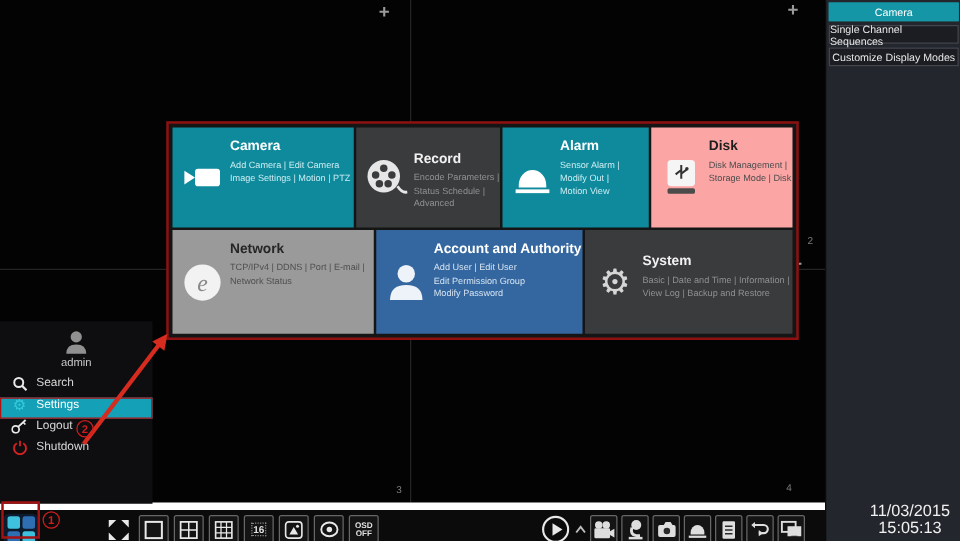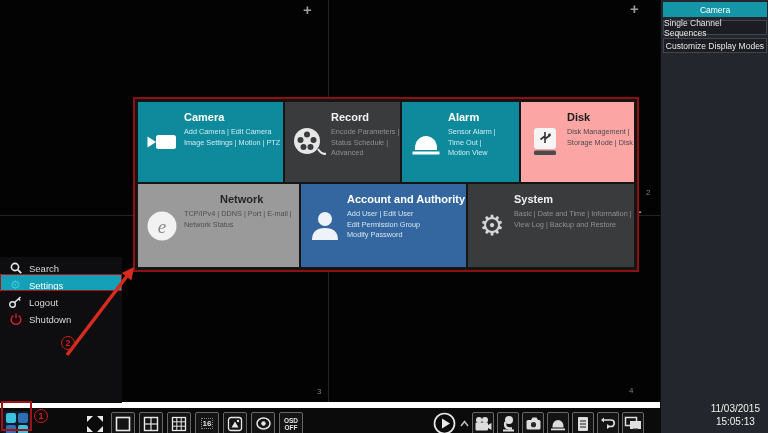--- a/index.html
+++ b/index.html
@@ -10,21 +10,21 @@
   .main-area { position:absolute; left:0; top:0; width:660px; height:433px; background:#030303; }
   .vline { position:absolute; left:328px; top:0; width:1px; height:402px; background:#242424; }
   .hline { position:absolute; left:0; top:215px; width:660px; height:1px; background:#242424; }
   .plus { position:absolute; color:#9a9a9a; font-size:15px; font-weight:bold; line-height:14px; cursor:pointer; }
   .chnum { position:absolute; color:#7d7d7d; font-size:8px; }
 
   
   .right-panel { position:absolute; left:660px; top:0; width:108px; height:433px; background:#23262c; border-left:1px solid #0a0a0a; }
   .rp-btn { position:absolute; left:2px; width:104px; height:15px; background:#1b1d22; border:1px solid #43464c; color:#e8e8e8; font-size:8.5px; display:flex; align-items:center; justify-content:center; cursor:pointer; }
   .rp-btn.active { background:#1496a6; border-color:#1496a6; color:#fff; }
-  .datetime { position:absolute; right:8px; bottom:5px; text-align:center; color:#f0f0f0; font-size:10px; line-height:13px; }
+  .datetime { position:absolute; right:8px; bottom:5px; text-align:center; color:#f0f0f0; font-size:13px; line-height:13px; }
 
   
   .toolbar { position:absolute; left:0; top:402px; width:660px; height:31px; background:#0b0b0c; border-top:6px solid #ffffff; }
   .start-btn { position:absolute; left:3px; top:3px; width:27px; height:26px; border-radius:4px; background:#0c1c2e; display:grid; grid-template-columns:10px 10px; grid-template-rows:10px 10px; gap:2px; place-content:center; cursor:pointer; }
   .start-btn i { border-radius:2px; }
   .sq-a { background:#3fc0dd; } .sq-b { background:#2e6fb4; }
   .tb-left { position:absolute; left:83px; top:4px; display:flex; gap:4px; align-items:center; }
   .tb-right { position:absolute; left:432px; top:4px; display:flex; gap:3px; align-items:center; }
   .tb-box { width:24px; height:23px; background:#141414; border:1px solid #676767; border-radius:2px; display:flex; align-items:center; justify-content:center; cursor:pointer; flex:none; }
   .tb-right .tb-box { width:22px; }
@@ -34,31 +34,31 @@
 
   
   .settings-panel { position:absolute; left:133px; top:97px; width:506px; height:175px; background:#151515; border:2px solid #8f1010; padding:3px; }
   .tile-row { display:flex; gap:2px; margin-bottom:2px; }
   .tile { position:relative; height:80px; padding:9px 4px 0 46px; cursor:pointer; overflow:hidden; }
   .tile-row.r2 .tile { height:83px; }
   .ticon { position:absolute; left:6px; top:50%; transform:translateY(-50%); width:36px; display:flex; justify-content:center; }
   .ttitle { font-size:11px; font-weight:bold; white-space:nowrap; margin-bottom:4px; }
   .tline { font-size:7.3px; line-height:10.5px; white-space:nowrap; }
   .t-teal { background:#0f8a9c; } .t-teal .ttitle { color:#fff; } .t-teal .tline { color:#c9ecf1; }
-  .t-dark { background:#3a3b3d; } .t-dark .ttitle { color:#f2f2f2; } .t-dark .tline { color:#8f9092; }
+  .t-dark { background:#3a3b3d; } .t-dark .ttitle { color:#f2f2f2;margin-top:10px; } .t-dark .tline { color:#8f9092; }
   .t-light { background:#fca5a5; } .t-light .ttitle { color:#1d1d1d; } .t-light .tline { color:#4c4c4c; }
-  .t-gray { background:#9a9a9a; } .t-gray .ttitle { color:#262626;margin-left:36px; } .t-gray .tline { color:#4f4f4f; }
+  .t-gray { background:#9a9a9a; } .t-gray .ttitle { color:#262626; } .t-gray .tline { color:#4f4f4f; }
   .t-blue { background:#34679f; } .t-blue .ttitle { color:#fff; } .t-blue .tline { color:#d5e3f2; }
   .gear-glyph { font-size:28px; color:#d6d6d6; line-height:28px; }
 
   
   .user-menu { position:absolute; left:0; top:257px; width:122px; height:146px; background:#0e0e10; }
   .avatar-block { height:44px; display:flex; flex-direction:column; align-items:center; justify-content:center; gap:1px; }
   .avatar-name { color:#c9c9c9; font-size:9px; }
-  .menu-item { height:17px; display:flex; align-items:flex-end; gap:7px; padding-left:9px; color:#d8d8d8; font-size:9.5px; cursor:pointer; }
+  .menu-item { height:17px; display:flex; align-items:flex-start; gap:7px; padding-left:9px; color:#d8d8d8; font-size:9.5px; cursor:pointer; }
   .menu-item .mi { width:13px; display:flex; justify-content:center; flex:none; }
   .menu-item.active { background:#14a0b6; color:#fff; outline:1.5px solid #b01212; outline-offset:-1px; }
   .mi-gear { font-size:12px; color:#35cbe0; line-height:12px; }
 
   
   .ann-circle { position:absolute; width:14px; height:14px; border:1.5px solid #d21c1c; border-radius:50%; color:#d21c1c; font-size:9px; font-weight:bold; display:flex; align-items:center; justify-content:center; z-index:30; }
   .ann-box-start { position:absolute; left:1px; top:401px; width:31px; height:30px; border:2px solid #a31212; z-index:30; }
   .arrow-svg { position:absolute; left:0; top:0; width:768px; height:433px; pointer-events:none; z-index:29; }
 </style>
 </head>
@@ -246,21 +246,21 @@
       </div>
       <div class="tile t-teal" style="width:117px;">
         <span class="ticon">
           <svg width="30" height="28" viewBox="0 0 30 28">
               <path d="M4 20 A11 12 0 0 1 26 20 L26 22 L4 22 Z" fill="#fff"></path>
               <rect x="1.5" y="23.5" width="27" height="3" fill="#fff"></rect>
             </svg>
         </span>
         <div class="ttitle">Alarm</div>
         <div class="tline">Sensor Alarm |</div>
-        <div class="tline">Time Out |</div>
+        <div class="tline">Modify Out |</div>
         <div class="tline">Motion View</div>
       </div>
       <div class="tile t-light" style="width:113px;">
         <span class="ticon">
           <svg width="28" height="30" viewBox="0 0 28 30">
               <rect x="3" y="1" width="22" height="21" rx="3" fill="#f5f5f5"></rect>
               <path d="M14 5 L14 16 M14 9 L9.5 12.5 M14 12 L18.5 8.5" fill="none" stroke="#333" stroke-width="1.6"></path>
               <circle cx="18.5" cy="8" r="1.4" fill="#333"></circle>
               <rect x="3" y="23.5" width="22" height="4.5" rx="1.5" fill="#4b4b4b"></rect>
             </svg>
@@ -297,20 +297,27 @@
       <div class="tile t-dark" style="width:166px;">
         <span class="ticon gear-glyph">⚙</span>
         <div class="ttitle">System</div>
         <div class="tline">Basic | Date and Time | Information |</div>
         <div class="tline">View Log | Backup and Restore</div>
       </div>
     </div>
   </div>
 
   <div class="user-menu">
+    <div class="avatar-block">
+      <svg width="18" height="20" viewBox="0 0 18 20">
+          <circle cx="9" cy="5.5" r="4.5" fill="#909090"></circle>
+          <path d="M1 19 Q1 11.5 9 11.5 Q17 11.5 17 19 Z" fill="#909090"></path>
+        </svg>
+      <div class="avatar-name">admin</div>
+    </div>
     <div class="menu-item">
       <span class="mi">
           <svg width="12" height="12" viewBox="0 0 12 12">
             <circle cx="5" cy="5" r="3.6" fill="none" stroke="#e8e8e8" stroke-width="1.6"></circle>
             <line x1="7.8" y1="7.8" x2="11.2" y2="11.2" stroke="#e8e8e8" stroke-width="1.8"></line>
           </svg>
         </span>
       <span>Search</span>
     </div>
     <div class="menu-item active">

